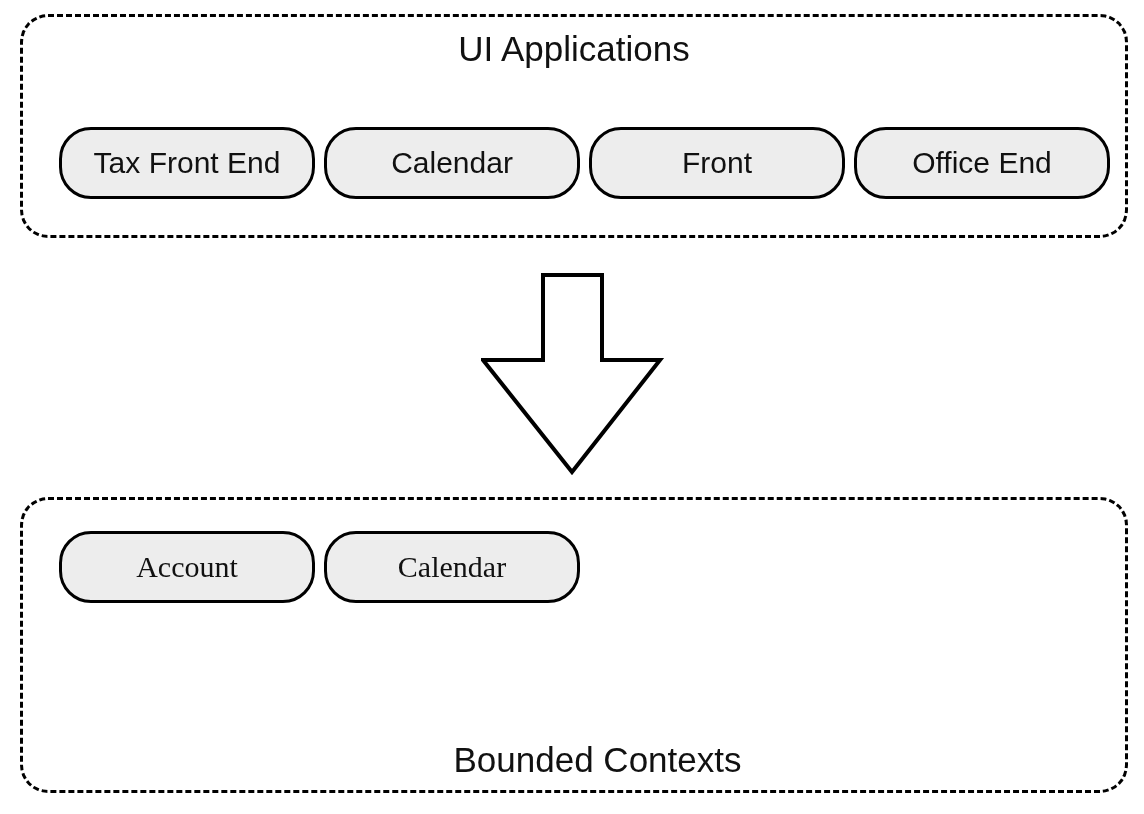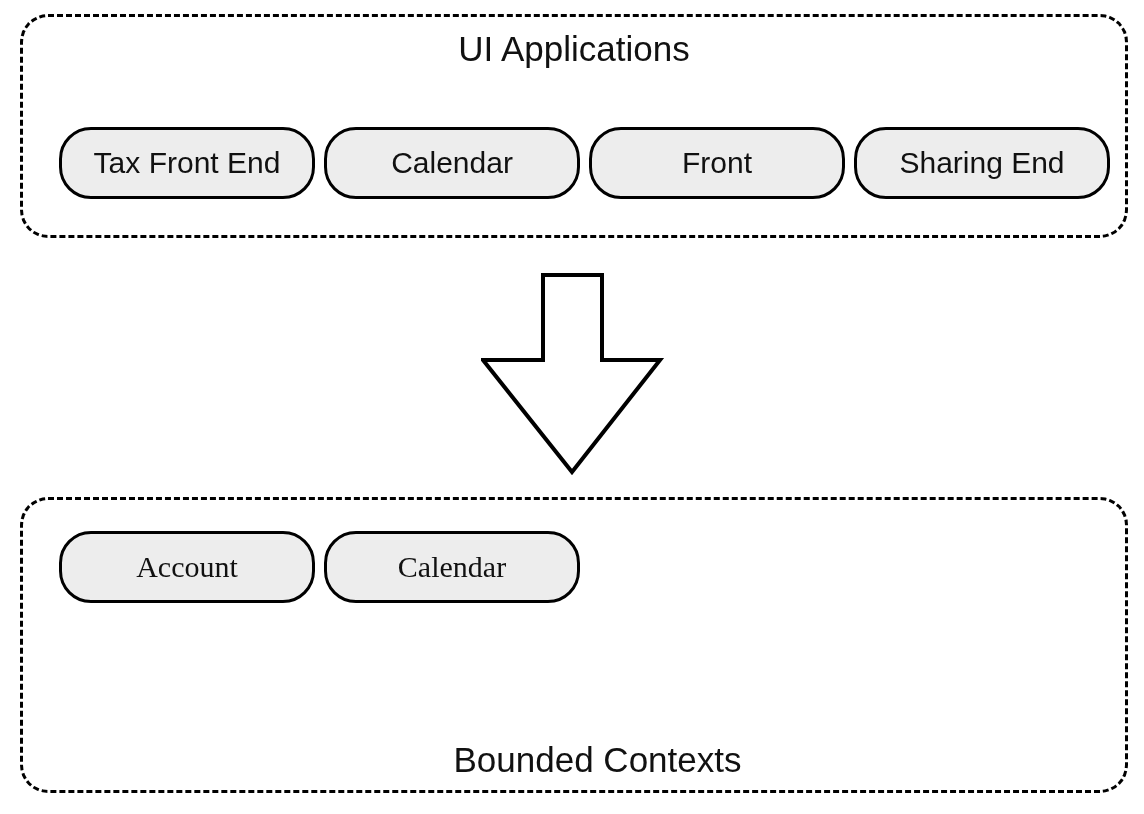--- a/index.html
+++ b/index.html
@@ -84,21 +84,21 @@
 <body>
 
 <div class="canvas">
 
   <section class="panel panel-top">
     <h2 class="panel-title">UI Applications</h2>
     <div class="pill-row">
         <div class="pill">Tax Front End</div>
         <div class="pill">Calendar</div>
         <div class="pill">Front</div>
-        <div class="pill">Sharing End</div>
+        <div class="pill">Office End</div>
       </div>
   </section>
 
   <div class="arrow-wrap">
     <svg viewBox="0 0 184 203" xmlns="http://www.w3.org/2000/svg" aria-hidden="true">
       <polygon points="62,2 121,2 121,87 179,87 91,199 2,87 62,87" fill="#ffffff" stroke="var(--arrow-outline)" stroke-width="4" stroke-linejoin="miter"></polygon>
     </svg>
   </div>
 
   <section class="panel panel-bottom">

